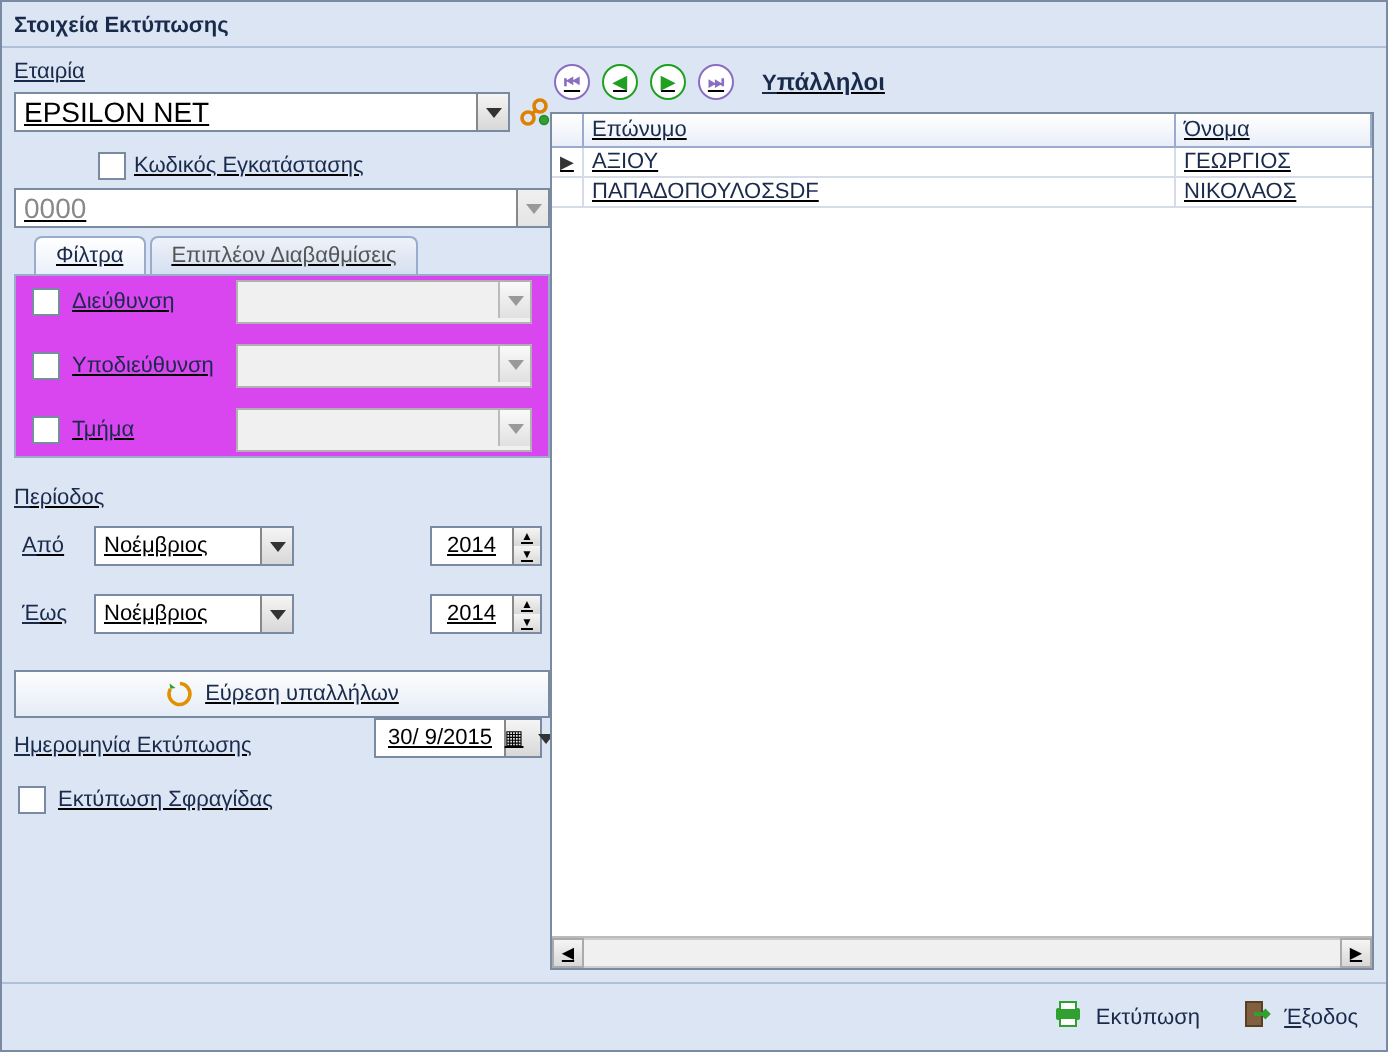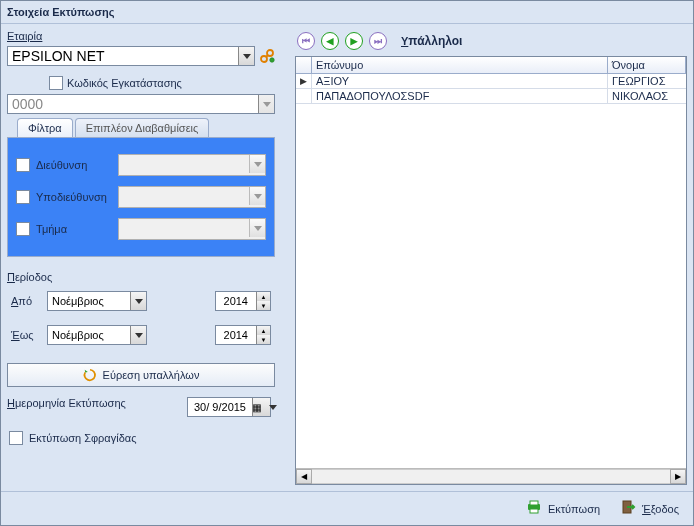--- a/index.html
+++ b/index.html
@@ -1,21 +1,21 @@
 <!DOCTYPE html>
 <html><head>
 <meta charset="utf-8">
 <style>
 * { box-sizing: border-box; margin: 0; padding: 0; font-family: "Tahoma", sans-serif; font-size: 11px; }
 html,body { width:694px; height:526px; background:#ece9d8; }
 
 .window { width:694px; height:526px; background:#dbe5f3; border:1px solid #7a8aa0; display:flex; flex-direction:column; }
 .titlebar { background:#dbe5f3; padding:4px 6px; font-size:12px; font-weight:bold; color:#1a2a4a; border-bottom:1px solid #b0c0d8; }
 
-.main { flex:1; display:flex; padding:6px; gap:20px; min-height:0;}
+.main { flex:1; display:flex; padding:6px; gap:0; min-height:0;text-decoration:underline;}
 .left { width:268px; display:flex; flex-direction:column; }
 .right { flex:1; display:flex; flex-direction:column; background:#dbe5f3; }
 
 .label { color:#1a2a4a; }
 .label u { text-decoration:underline; }
 
 .row { display:flex; align-items:center; gap:4px; }
 
 .combo { display:flex; align-items:center; background:#fff; border:1px solid #7a8aa0; height:20px; }
 .combo input { flex:1; border:none; outline:none; padding:0 4px; height:18px; font-size:14px; }
@@ -23,21 +23,21 @@
 
 .big-combo { flex:1; }
 .icon-chain { width:16px; height:16px; display:flex; align-items:center; justify-content:center; color:#d08000; font-size:14px; }
 
 .section-spacer { height:4px; }
 
 .tabs-holder { margin-top:4px; }
 .tabs-row { display:flex; gap:2px; padding-left:10px; position:relative; z-index:2; }
 .tab { padding:3px 10px; background:linear-gradient(#fff,#eaf0fa); border:1px solid #9aaccb; border-bottom:none; border-radius:4px 4px 0 0; color:#1a2a4a; cursor:default; }
 .tab.inactive { background:linear-gradient(#eef2fa,#d5e0ef); color:#555; }
-.tab-panel { border:1px solid #9aaccb; background:#3b82f6; padding:16px 8px; display:flex; flex-direction:column; gap:10px; }
+.tab-panel { border:1px solid #9aaccb; background:#d946ef; padding:2px 8px; display:flex; flex-direction:column; gap:10px; }
 .tab-panel .row { gap:6px; }
 .chk { width:14px; height:14px; border:1px solid #7a8aa0; background:#fff; flex:0 0 14px; }
 .filter-label { width:76px; color:#1a2a4a; }
 .filter-combo { flex:1; background:#f0f0f0; border:1px solid #b0b0b0; height:22px; display:flex; }
 .filter-combo-input { flex:1; border:none; background:transparent; }
 .filter-combo .combo-btn { background:linear-gradient(#fafafa,#e0e0e0); border-left:1px solid #bbb;}
 
 .period-label { margin-top:14px; color:#1a2a4a; }
 .period-group { margin-top:8px; display:flex; flex-direction:column; gap:14px; }
 .period-row { display:flex; align-items:center; gap:8px; padding-left:4px;}
@@ -45,21 +45,21 @@
 .month-combo { width:100px; background:#fff; border:1px solid #7a8aa0; height:20px; display:flex; align-items:center;}
 .month-combo span { flex:1; padding:0 4px;}
 .spin { display:flex; align-items:center; background:#fff; border:1px solid #7a8aa0; height:20px; margin-left:auto; margin-right:4px;}
 .spin span { padding:0 8px;}
 .spin-btns { display:flex; flex-direction:column;}
 .spin-btn { width:14px; height:9px; background:linear-gradient(#f5f5f5,#d8d8d8); border-left:1px solid #888; display:flex;align-items:center;justify-content:center; font-size:6px; line-height:6px;}
 
 .find-btn { margin-top:18px; height:24px; border:1px solid #7a8aa0; background:linear-gradient(#fdfdfd,#e5ecf6); display:flex; align-items:center; justify-content:center; gap:6px; color:#1a2a4a; }
 .refresh-icon { width:14px; height:14px; display:inline-flex; align-items:center; justify-content:center; font-size:12px; }
 
-.print-date { margin-top:10px; display:flex; align-items:flex-start; gap:8px; }
+.print-date { display:flex; align-items:flex-end; gap:8px; }
 .date-combo { display:flex; align-items:center; background:#fff; border:1px solid #7a8aa0; height:20px; margin-left:auto; margin-right:4px;}
 .date-combo span { padding:0 6px;}
 .date-drop { width:18px; height:18px; background:linear-gradient(#f5f5f5,#d8d8d8); border-left:1px solid #888; display:flex; align-items:center; justify-content:center;}
 .cal-icon { font-size:10px; }
 
 .seal { margin-top:14px; display:flex; align-items:center; gap:6px; padding-left:2px; color:#1a2a4a;}
 
 .nav { display:flex; align-items:center; gap:6px; padding:2px 2px 6px 2px; }
 .navbtn { width:18px; height:18px; border:1.5px solid; border-radius:50%; display:flex; align-items:center; justify-content:center; font-size:9px; font-weight:bold; background:#fff; }
 .navbtn.first { color:#8a6fc0; border-color:#8a6fc0;}

